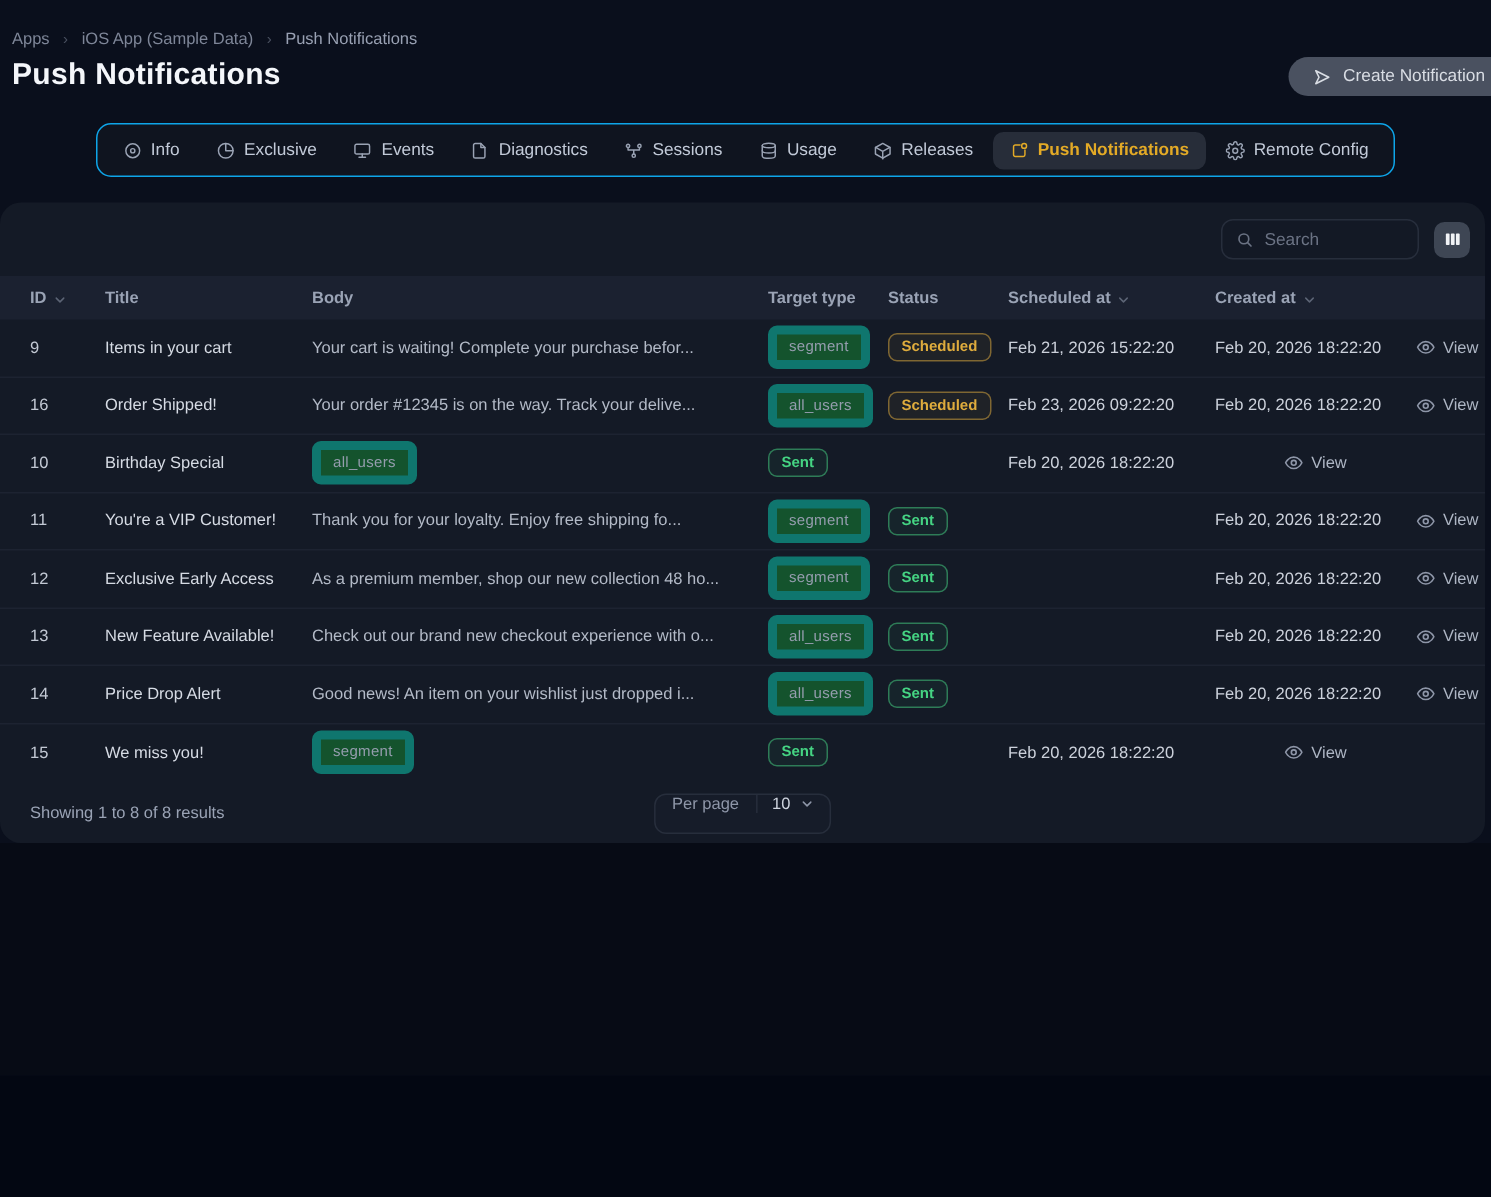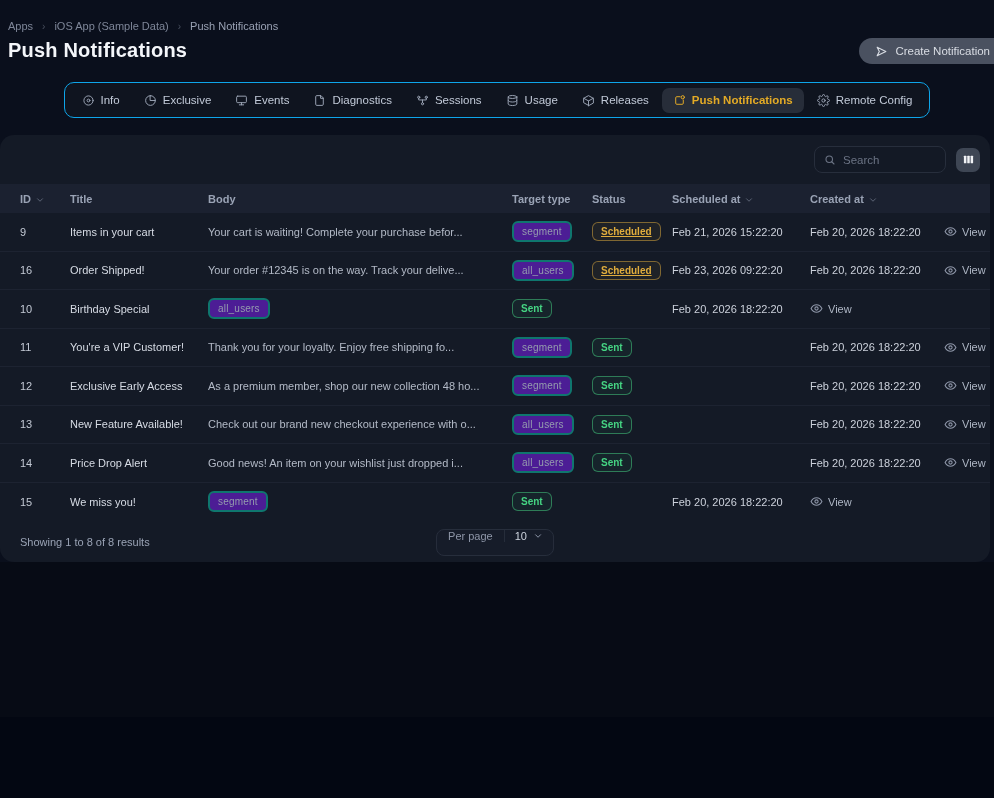--- a/index.html
+++ b/index.html
@@ -67,30 +67,30 @@
   .thead .th { display:flex; align-items:flex-end; gap:4px; }
   .thead .th svg { stroke:#5c6475; }
   .trow { height:38.5px; border-bottom:1px solid #1d2331; font-size:11px; }
   .trow:last-of-type { border-bottom:none; }
   .cell-id { color:#c3c9d4; }
   .cell-title { color:#d6dbe4; }
   .cell-body { color:#b3bac7; }
   .cell-date { color:#ccd1db; }
   .badge-target {
     display:inline-block; font-size:10px; color:#959dae;
-    border:2px solid #0f766e; background:#4c1d95; border-radius:6px;
+    border:6px solid #0f766e; background:#14532d; border-radius:6px;
     padding:3px 8px; letter-spacing:.2px;
   }
   .badge-status {
     display:inline-block; font-size:10px; font-weight:700;
     border-radius:6px; padding:3px 8px;
   }
-  .badge-scheduled { color:#dfac3d; border:1px solid rgba(223,172,61,.5); background:rgba(223,172,61,.06);text-decoration:underline; }
+  .badge-scheduled { color:#dfac3d; border:1px solid rgba(223,172,61,.5); background:rgba(223,172,61,.06); }
   .badge-sent { color:#45d483; border:1px solid rgba(69,212,131,.5); background:rgba(69,212,131,.06); }
-  .cell-action { display:flex; justify-content:flex-start; }
+  .cell-action { display:flex; justify-content:center; }
   .view-link { display:flex; align-items:center; gap:5px; color:#aeb6c4; font-size:11px; cursor:pointer; }
   .view-link svg { stroke:#8e96a8; }
   
   .pagination { position:relative; display:flex; align-items:center; height:42px; padding:0 20px; }
   .page-summary { font-size:11px; color:#9aa3b5; }
   .perpage {
     position:absolute; left:50%; transform:translateX(-50%);
     display:flex; align-items:flex-start; border:1px solid #272e3c; border-radius:8px;
     height:27px; overflow:hidden; background:#161c29;
   }

